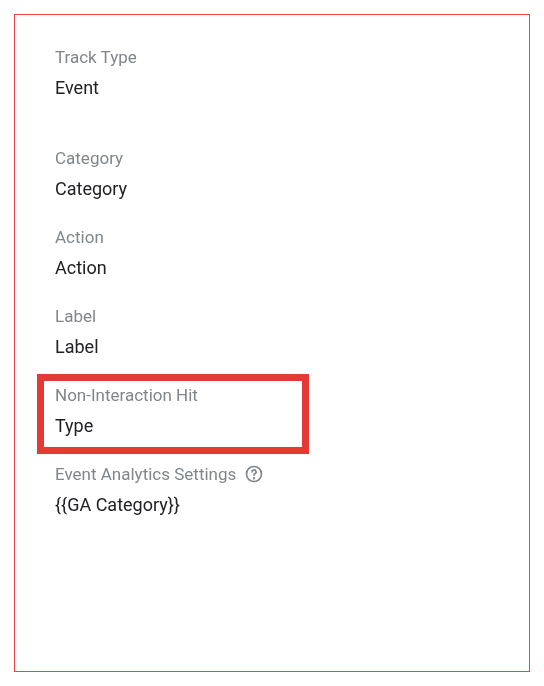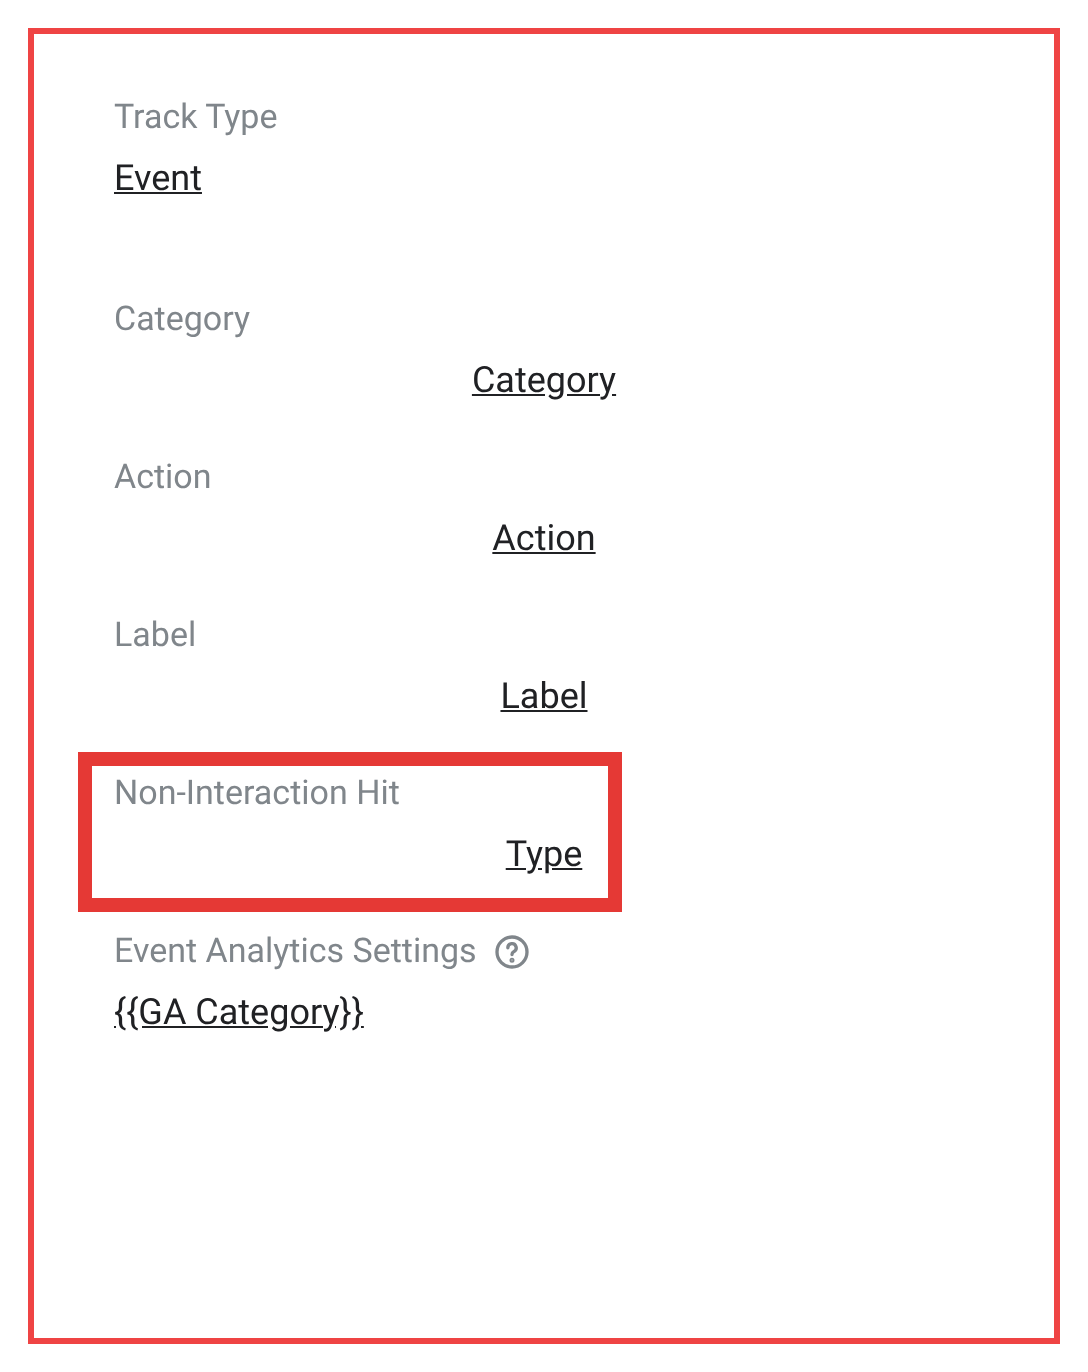--- a/index.html
+++ b/index.html
@@ -8,44 +8,42 @@
       padding: 0;
     }
     body {
       font-family: -apple-system, BlinkMacSystemFont, "Segoe UI", Roboto, Helvetica, Arial, sans-serif;
       background: #fff;
       padding: 14px;
     }
     .card {
       width: 516px;
       height: 658px;
-      border: 3px solid #ef4444;
+      border: 1px solid #ef4444;
       padding: 32px 40px;
     }
     .field {
       margin-bottom: 38px;
       position: relative;
     }
     .field.smaller-gap {
       margin-bottom: 28px;
-      text-align: center;
     }
     .field-label {
       font-size: 17px;
       color: #80868b;
       margin-bottom: 10px;
       display: flex;
       align-items: center;
       gap: 8px;
     }
     .field-value {
       font-size: 18px;
       color: #202124;
       font-weight: 400;
-      text-decoration: underline;
     }
     .highlight-box {
       position: absolute;
       border: 7px solid #e53935;
       top: -11px;
       left: -18px;
       width: 272px;
       height: 80px;
       pointer-events: none;
     }

